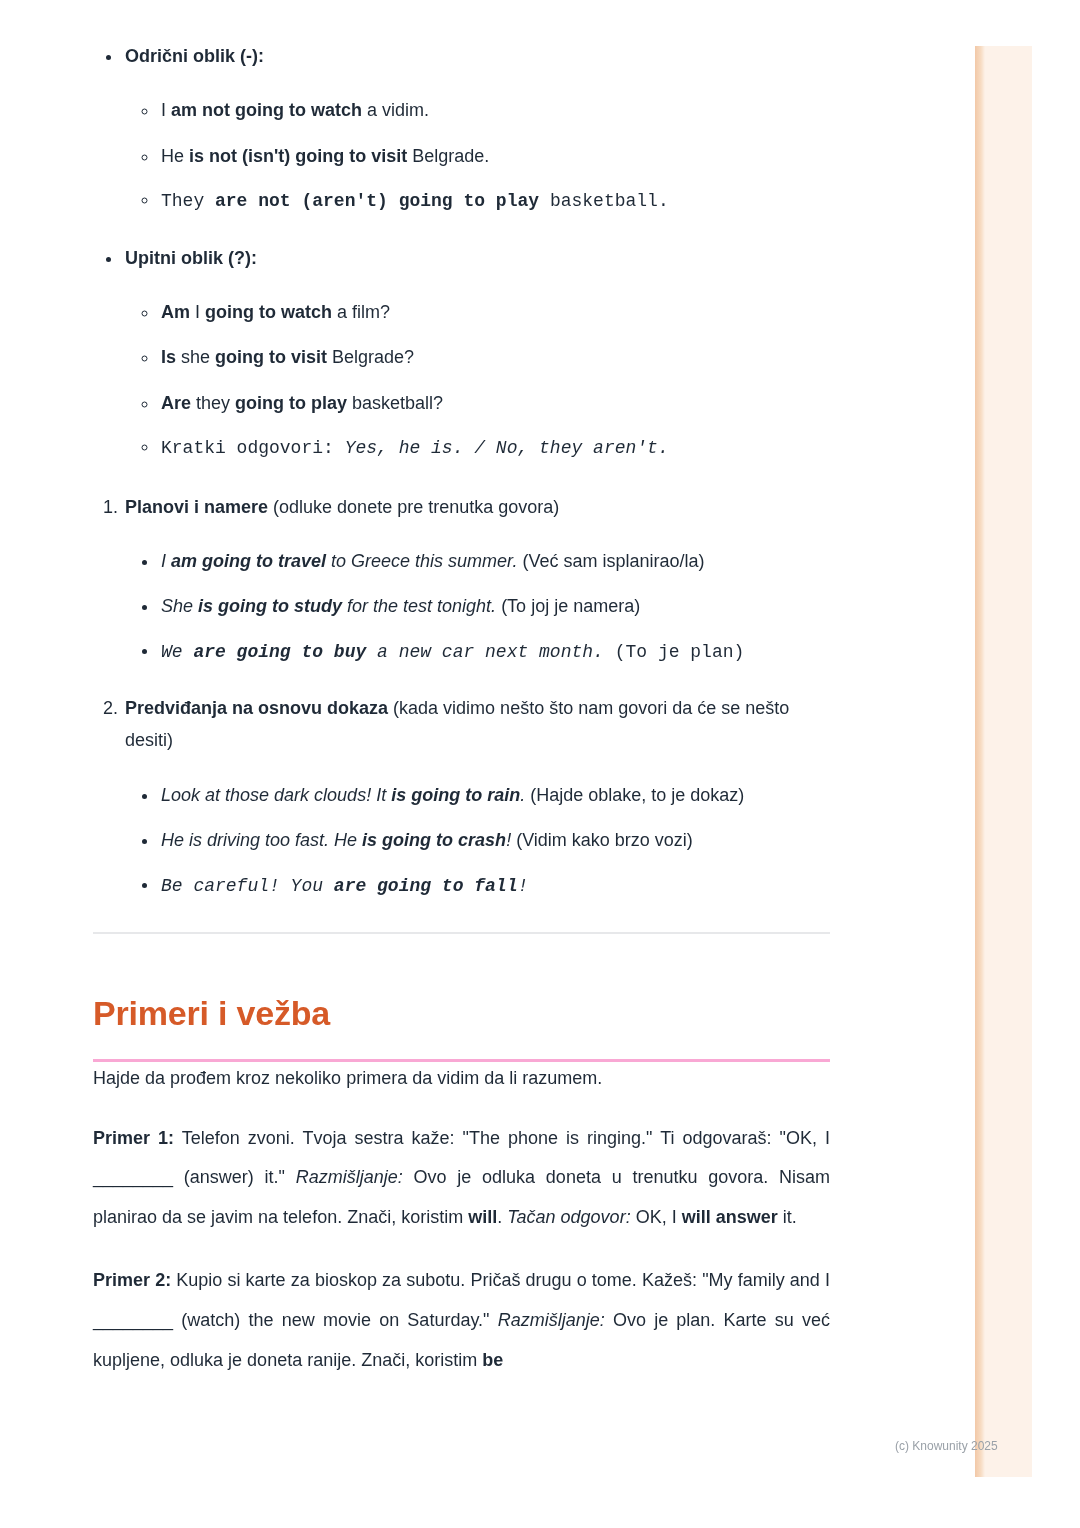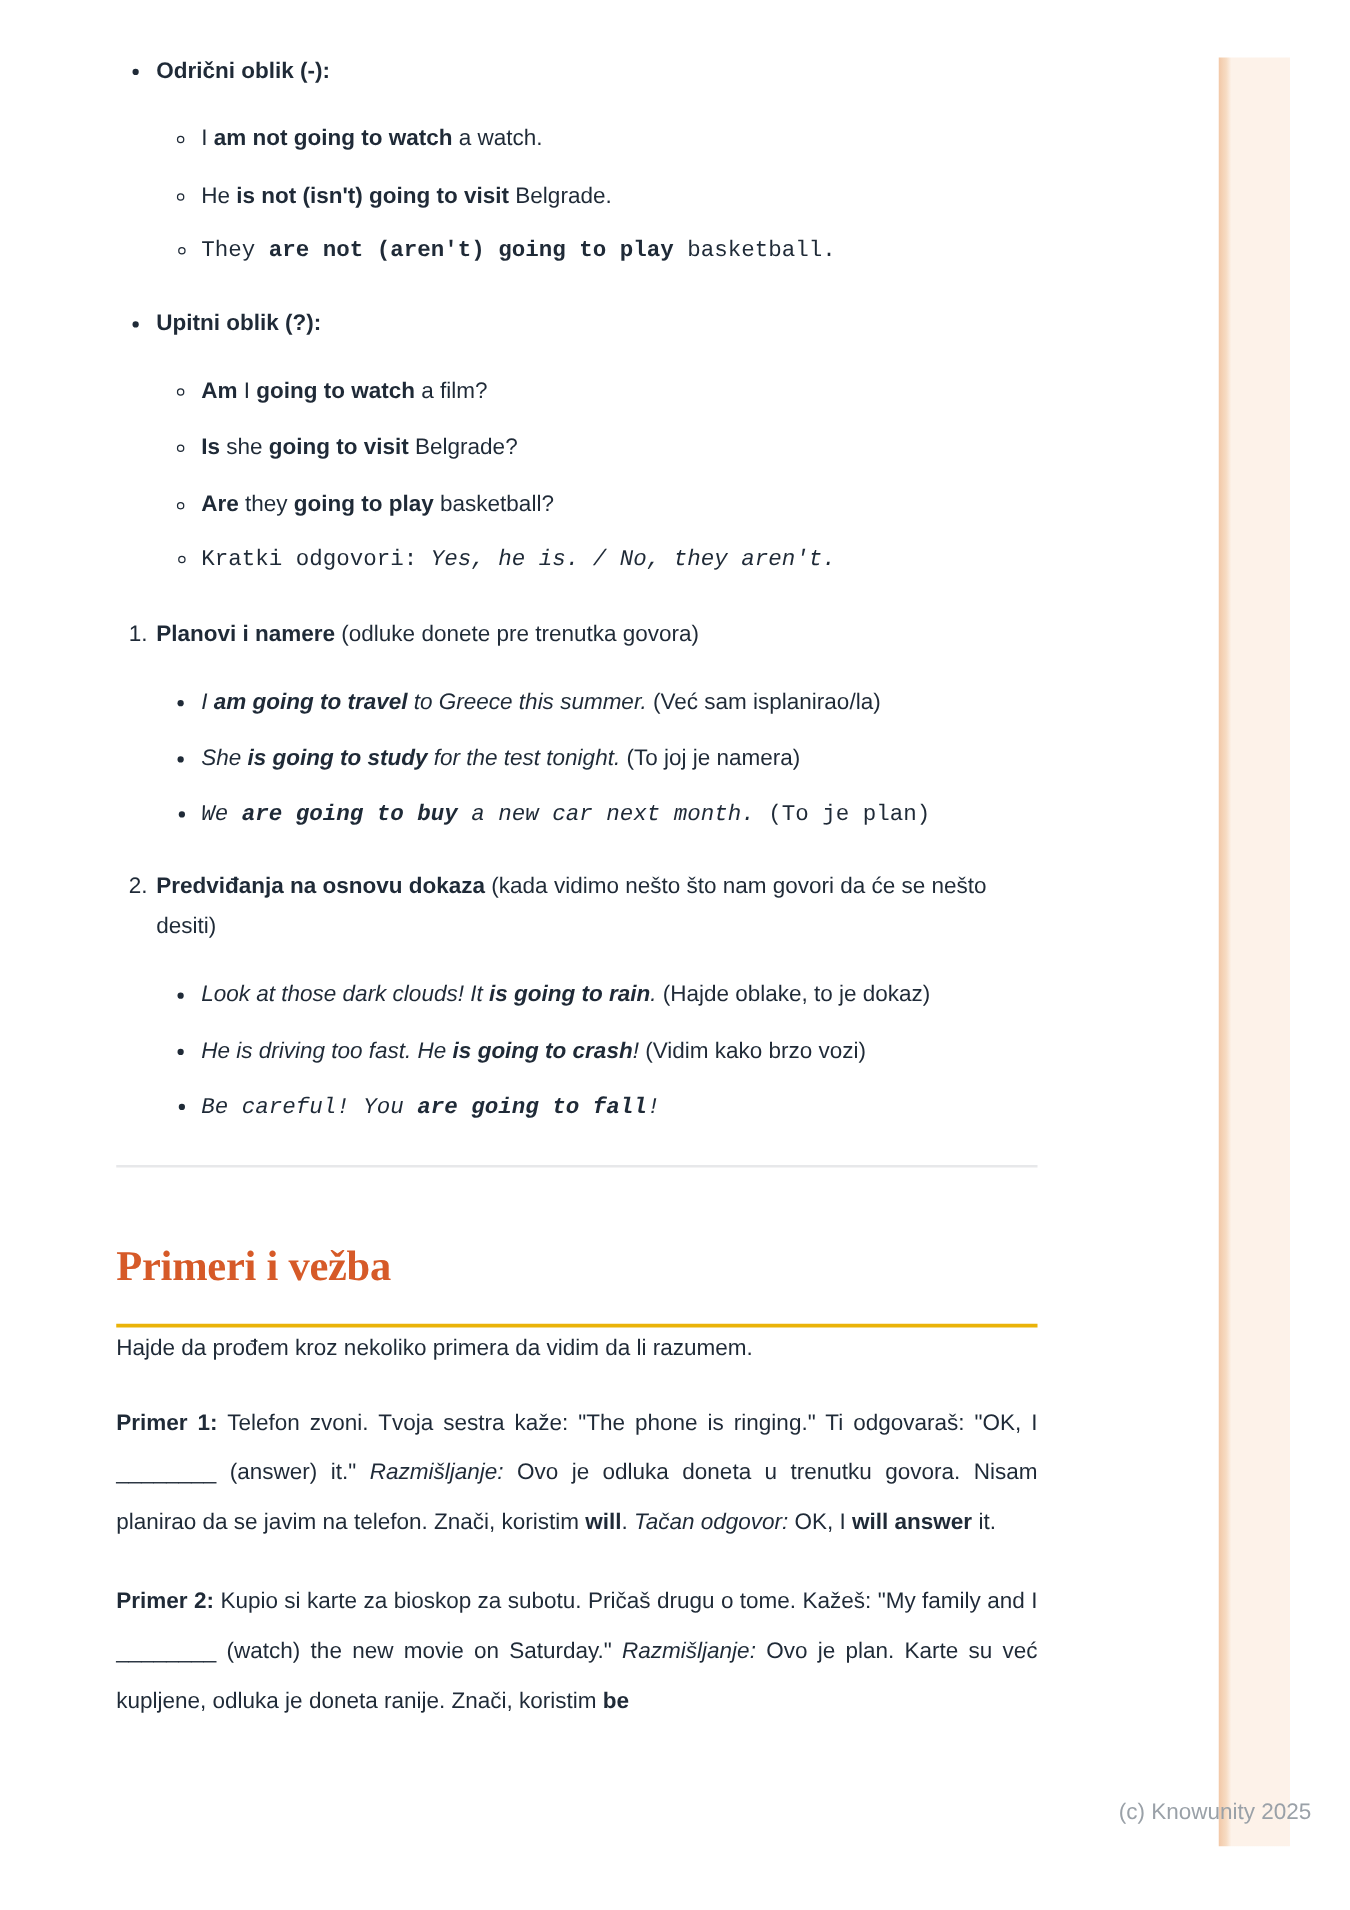--- a/index.html
+++ b/index.html
@@ -16,21 +16,21 @@
   .side-strip {
     position: absolute;
     left: 975px; top: 46px;
     width: 57px; height: 1431px;
     background: linear-gradient(to right, #f2c8a7 0px, #f7dcc3 6px, #fdf2e9 10px, #fdf2e9 100%);
     z-index: 1;
   }
   .watermark {
     position: absolute;
     left: 895px; top: 1439px;
-    font-size: 18px;
+    font-size: 12px;
     color: #9aa1a8;
     z-index: 2;
     white-space: nowrap;
     text-align: center;
   }
 
   .content {
     position: absolute;
     left: 93px; top: 40px;
     width: 737px;
@@ -62,22 +62,21 @@
     margin: 30px 0 0 0;
   }
 
   h1.section-title {
     margin-top: 49px;
     font-size: 34px;
     font-weight: bold;
     color: #d65a28;
     letter-spacing: -0.2px;
     padding-bottom: 15px;
-    border-bottom: 3px solid #eab308;
-    font-family: Liberation Serif, serif;
+    border-bottom: 3px solid #f9a8d4;
   }
 
   p.intro { }
 
   p.primer {
     margin-top: 24px;
     text-align: justify;
     line-height: 2.2;
   }
 </style>
@@ -87,21 +86,21 @@
 <div class="page">
 
   <div class="side-strip"></div>
 
   <div class="content">
 
     <ul class="l1">
       <li>
         <span><span class="b">Odrični oblik (-):</span></span>
         <ul class="l2">
-            <li><span>I </span><span class="b">am not going to watch</span><span> a watch.</span></li>
+            <li><span>I </span><span class="b">am not going to watch</span><span> a vidim.</span></li>
             <li><span>He </span><span class="b">is not (isn't) going to visit</span><span> Belgrade.</span></li>
             <li><span>They </span><span class="b">are not (aren't) going to play</span><span> basketball.</span></li>
           </ul>
       </li>
       <li>
         <span><span class="b">Upitni oblik (?):</span></span>
         <ul class="l2">
             <li><span class="b">Am</span><span> I </span><span class="b">going to watch</span><span> a film?</span></li>
             <li><span class="b">Is</span><span> she </span><span class="b">going to visit</span><span> Belgrade?</span></li>
             <li><span class="b">Are</span><span> they </span><span class="b">going to play</span><span> basketball?</span></li>

